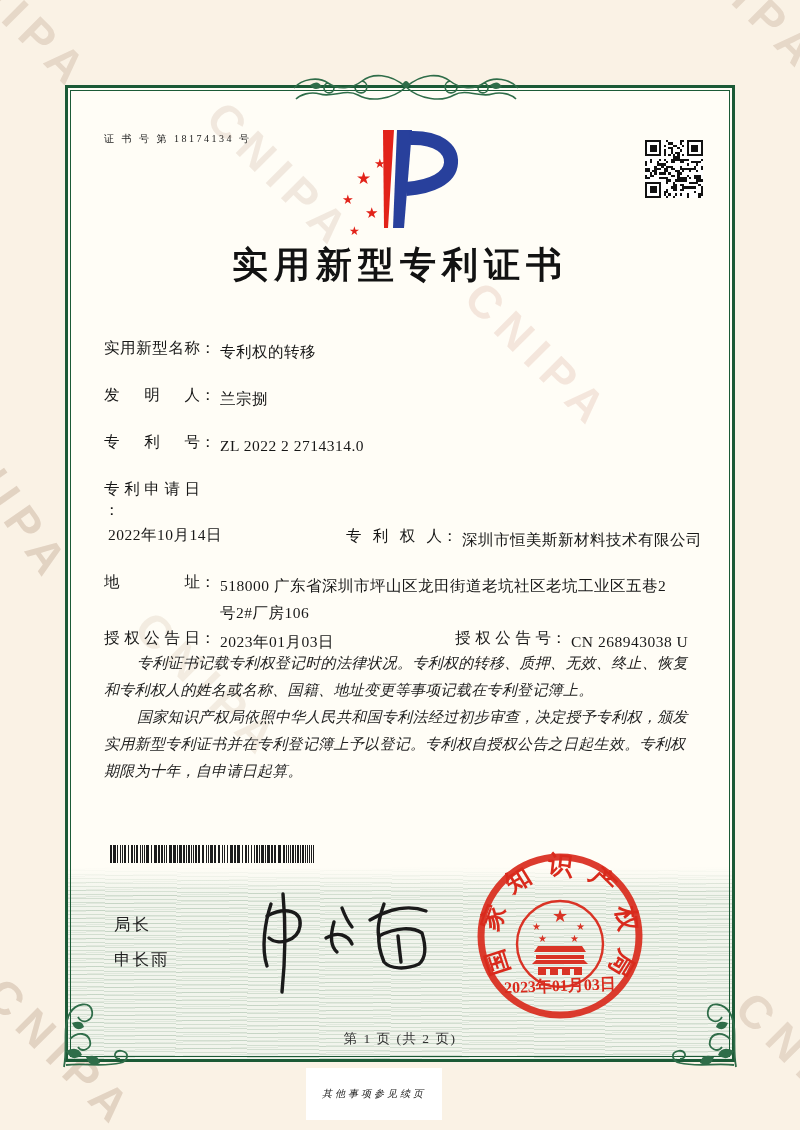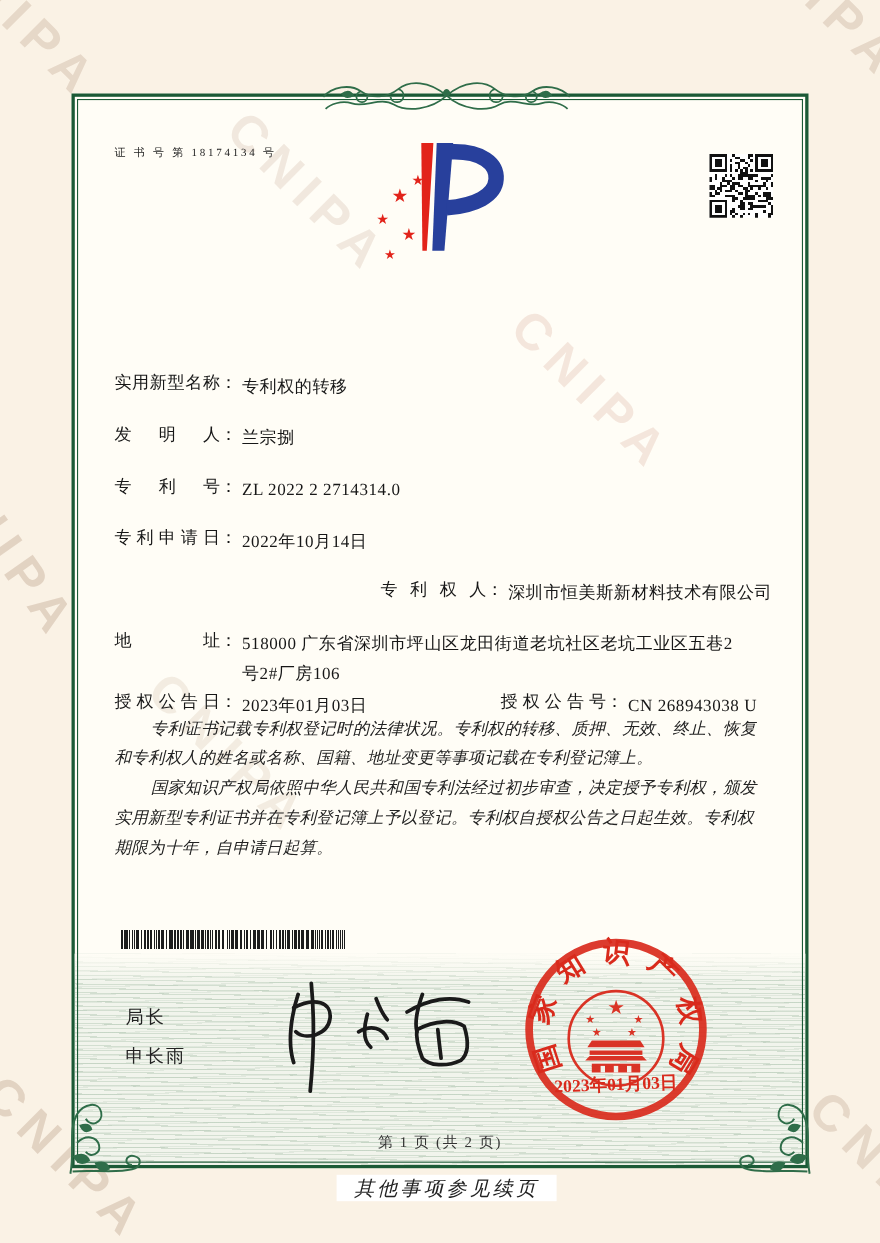--- a/index.html
+++ b/index.html
@@ -45,21 +45,21 @@
   .title{position:absolute;left:0;right:0;top:153px;text-align:center;
          font-size:36px;font-weight:bold;letter-spacing:6px;color:#121212;}
 
   
   .field-row{position:absolute;left:36px;right:30px;display:flex;
              align-items:flex-start;font-size:15.5px;color:#171717;}
   .flabel{display:inline-block;width:96px;text-align:justify;text-align-last:justify;
           flex:none;}
   .fcolon{flex:none;width:16px;}
   .fvalue{margin-left:4px;line-height:27px;max-width:462px;letter-spacing:.5px;}
-  .fr1{top:250px;} .fr2{top:297px;} .fr3{top:344px;} .fr4{top:391px;}
+  .fr1{top:250px;} .fr2{top:297px;} .fr3{top:344px;} .fr4{top:391px;flex-direction:column;}
   .fr5{top:438px;justify-content:flex-end;} .fr6{top:484px;} .fr7{top:540px;}
   .grant2{position:absolute;left:351px;top:0;display:flex;}
 
   
   .paras{position:absolute;left:36px;right:34px;top:562px;font-size:15px;
          line-height:27px;color:#222;font-style:italic;letter-spacing:.3px;}
   .paras p{margin:0;text-indent:2.2em;}
 
   
   .barcode{position:absolute;left:42px;top:757px;width:210px;height:18px;}
@@ -77,21 +77,21 @@
   .signer-name{position:absolute;left:46px;top:861px;
         font-family:"Liberation Sans",sans-serif;font-size:16.5px;color:#222;
         letter-spacing:2px;z-index:2;}
   .signature{position:absolute;left:170px;top:790px;width:195px;height:118px;z-index:2;}
   .seal{position:absolute;left:406px;top:760px;width:172px;height:172px;z-index:3;}
   .page-footer{position:absolute;left:0;right:0;top:942px;text-align:center;
         font-size:13.5px;color:#333;letter-spacing:1.5px;z-index:2;}
 
   
   .cont-note{position:absolute;left:306px;top:1068px;background:#ffffff;
-        padding:0 16px;font-size:18px;font-style:italic;color:#222;
+        padding:19px 16px;font-size:10px;font-style:italic;color:#222;
         letter-spacing:3px;z-index:6;}
 </style>
 </head>
 <body>
 
 <div class="stage">
 
   <span class="wm wm1">CNIPA</span>
   <span class="wm wm2">CNIPA</span>
   <span class="wm wm5">CNIPA</span>
@@ -351,20 +351,21 @@
           <rect x="15" y="23" width="1" height="1" fill="#111"></rect>
           <rect x="18" y="23" width="1" height="1" fill="#111"></rect>
           <rect x="23" y="23" width="1" height="1" fill="#111"></rect>
           <rect x="24" y="23" width="1" height="1" fill="#111"></rect>
           <rect x="9" y="24" width="1" height="1" fill="#111"></rect>
           <rect x="12" y="24" width="1" height="1" fill="#111"></rect>
           <rect x="18" y="24" width="1" height="1" fill="#111"></rect>
           <rect x="23" y="24" width="1" height="1" fill="#111"></rect>
         </svg>
 
+      <div class="title">实用新型专利证书</div>
 
       <div class="field-row fr1">
         <span class="flabel">实用新型名称</span>
           <span class="fcolon">：</span>
         <span class="fvalue">专利权的转移</span>
       </div>
       <div class="field-row fr2">
         <span class="flabel">发明人</span>
           <span class="fcolon">：</span>
         <span class="fvalue">兰宗捌</span>

